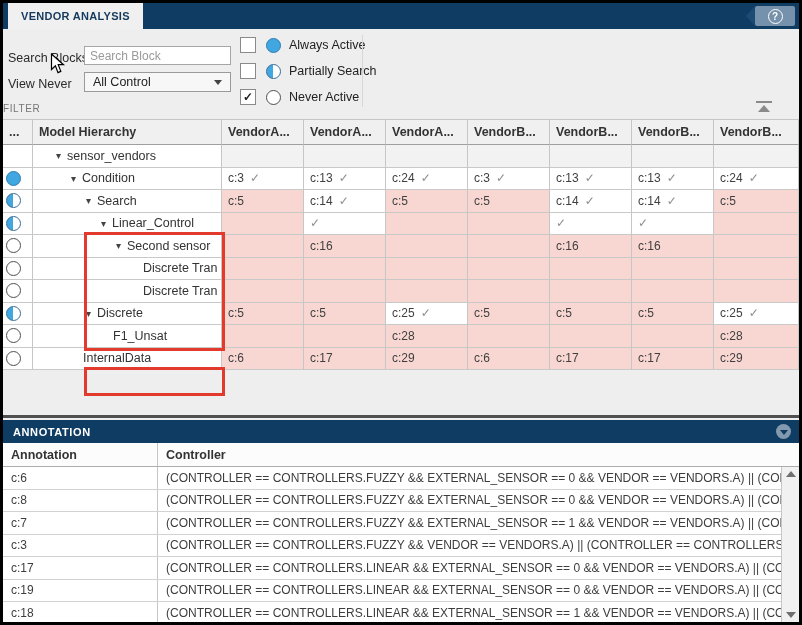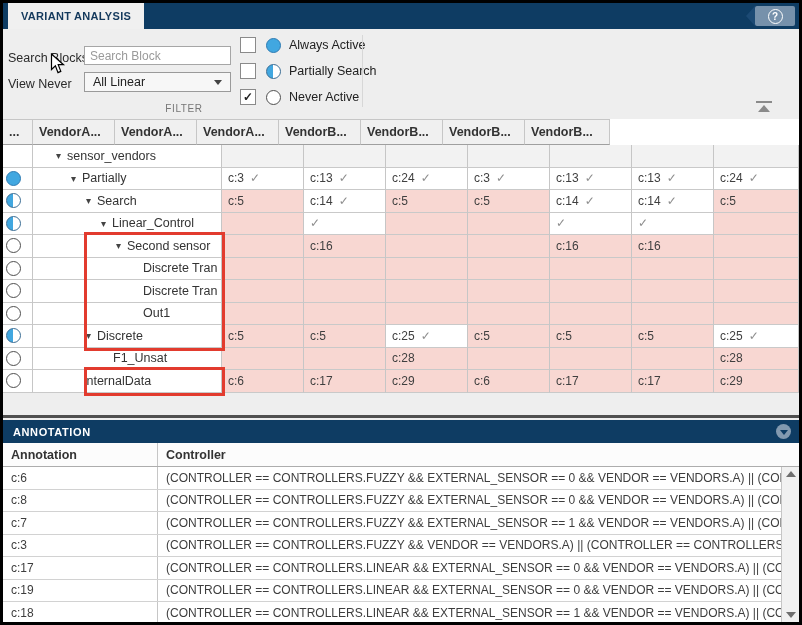--- a/index.html
+++ b/index.html
@@ -33,21 +33,21 @@
   .opts{position:absolute;left:237px;top:3px;}
   .opt-row{display:flex;align-items:center;height:26px;}
   .cbx{width:14px;height:14px;box-sizing:content-box;border:1px solid #8a8a8a;background:#fff;
        margin-right:10px;font-size:12px;line-height:14px;text-align:center;color:#222;font-weight:bold;}
   .circ{width:13px;height:13px;border-radius:50%;margin-right:8px;flex:0 0 auto;}
   .circ.full{background:#41a7e0;border:1px solid #2f7cb3;}
   .circ.half{background:linear-gradient(to right,#41a7e0 50%,#fff 50%);border:1px solid #3a6d94;}
   .circ.empty{background:#fff;border:1px solid #4f4f4f;}
   .opt-label{font-size:12.5px;color:#222;}
   .vdiv{position:absolute;left:359px;top:6px;width:1px;height:72px;background:#d7d7d7;}
-  .filter-caption{position:absolute;left:0;top:74px;width:362px;text-align:center;
+  .filter-caption{position:absolute;left:0;top:74px;width:362px;
        font-size:10px;color:#767676;letter-spacing:.6px;}
   .collapse{position:absolute;left:753px;top:72px;width:16px;}
   .collapse .bar{width:16px;height:2px;background:#8a8a8a;margin-bottom:2px;}
   .collapse .tri{width:0;height:0;margin:0 auto;border-left:6px solid transparent;
        border-right:6px solid transparent;border-bottom:7px solid #8a8a8a;}
   
   .grid{position:absolute;left:0;top:116px;width:796px;background:#fff;}
   .trow{display:flex;height:22.5px;}
   .trow.head{height:26px;}
   .tcell{box-sizing:border-box;border-right:1px solid #c6c6c6;border-bottom:1px solid #c9c9c9;
@@ -89,35 +89,35 @@
   .sb-down{position:absolute;bottom:4px;left:4px;width:0;height:0;border-left:5px solid transparent;
        border-right:5px solid transparent;border-top:6px solid #6f6f6f;}
   .cursor{position:absolute;left:47px;top:50px;z-index:20;pointer-events:none;}
 </style>
 </head>
 <body>
 
 <div class="app">
 
   <div class="topbar">
-    <div class="tab">VARIANT ANALYSIS</div>
+    <div class="tab">VENDOR ANALYSIS</div>
     <div class="help-btn">
       <div class="help-notch"></div>
       <div class="help-rect">
         <div class="help-circle">?</div>
       </div>
     </div>
   </div>
 
   <div class="filter">
     <div class="flabel" style="left:5px;top:22px;">Search Blocks</div>
     <input class="search-input" type="text" placeholder="Search Block" style="">
     <div class="flabel" style="left:5px;top:48px;">View Never</div>
     <div class="dropdown">
-      <span>All Linear</span>
+      <span>All Control</span>
       <span class="dd-caret"></span>
     </div>
     <div class="opts" id="filter-options">
         <div class="opt-row">
           <div class="cbx"></div>
           <span class="circ full"></span>
           <span class="opt-label">Always Active</span>
         </div>
         <div class="opt-row">
           <div class="cbx"></div>
@@ -134,20 +134,21 @@
     <div class="filter-caption">FILTER</div>
     <div class="collapse">
       <div class="bar"></div>
       <div class="tri"></div>
     </div>
   </div>
 
   <div class="grid" id="main-grid">
       <div class="trow head">
         <div class="tcell" style="width: 30px;">...</div>
+        <div class="tcell" style="width: 189px;">Model Hierarchy</div>
         <div class="tcell" style="width: 82px;">VendorA...</div>
         <div class="tcell" style="width: 82px;">VendorA...</div>
         <div class="tcell" style="width: 82px;">VendorA...</div>
         <div class="tcell" style="width: 82px;">VendorB...</div>
         <div class="tcell" style="width: 82px;">VendorB...</div>
         <div class="tcell" style="width: 82px;">VendorB...</div>
         <div class="tcell" style="width: 85px;">VendorB...</div>
       </div>
       <div class="trow">
         <div class="tcell status-cell" style="width: 30px;"></div>
@@ -162,21 +163,21 @@
         <div class="tcell bg-gray" style="width: 82px;"></div>
         <div class="tcell bg-gray" style="width: 82px;"></div>
         <div class="tcell bg-gray" style="width: 85px;"></div>
       </div>
       <div class="trow">
         <div class="tcell status-cell" style="width: 30px;">
           <span class="circ full"></span>
         </div>
         <div class="tcell hier-cell" style="width: 189px; padding-left: 38px;">
           <span class="exp">▾</span>
-          <span>Partially</span>
+          <span>Condition</span>
         </div>
         <div class="tcell bg-white" style="width: 82px;">
           <span>c:3</span>
           <span class="check">✓</span>
         </div>
         <div class="tcell bg-white" style="width: 82px;">
           <span>c:13</span>
           <span class="check">✓</span>
         </div>
         <div class="tcell bg-white" style="width: 82px;">
@@ -291,35 +292,20 @@
         <div class="tcell bg-pink" style="width: 82px;"></div>
         <div class="tcell bg-pink" style="width: 82px;"></div>
         <div class="tcell bg-pink" style="width: 85px;"></div>
       </div>
       <div class="trow">
         <div class="tcell status-cell" style="width: 30px;">
           <span class="circ empty"></span>
         </div>
         <div class="tcell hier-cell" style="width: 189px; padding-left: 110px;">
           <span>Discrete Tran</span>
-        </div>
-        <div class="tcell bg-pink" style="width: 82px;"></div>
-        <div class="tcell bg-pink" style="width: 82px;"></div>
-        <div class="tcell bg-pink" style="width: 82px;"></div>
-        <div class="tcell bg-pink" style="width: 82px;"></div>
-        <div class="tcell bg-pink" style="width: 82px;"></div>
-        <div class="tcell bg-pink" style="width: 82px;"></div>
-        <div class="tcell bg-pink" style="width: 85px;"></div>
-      </div>
-      <div class="trow">
-        <div class="tcell status-cell" style="width: 30px;">
-          <span class="circ empty"></span>
-        </div>
-        <div class="tcell hier-cell" style="width: 189px; padding-left: 110px;">
-          <span>Out1</span>
         </div>
         <div class="tcell bg-pink" style="width: 82px;"></div>
         <div class="tcell bg-pink" style="width: 82px;"></div>
         <div class="tcell bg-pink" style="width: 82px;"></div>
         <div class="tcell bg-pink" style="width: 82px;"></div>
         <div class="tcell bg-pink" style="width: 82px;"></div>
         <div class="tcell bg-pink" style="width: 82px;"></div>
         <div class="tcell bg-pink" style="width: 85px;"></div>
       </div>
       <div class="trow">

